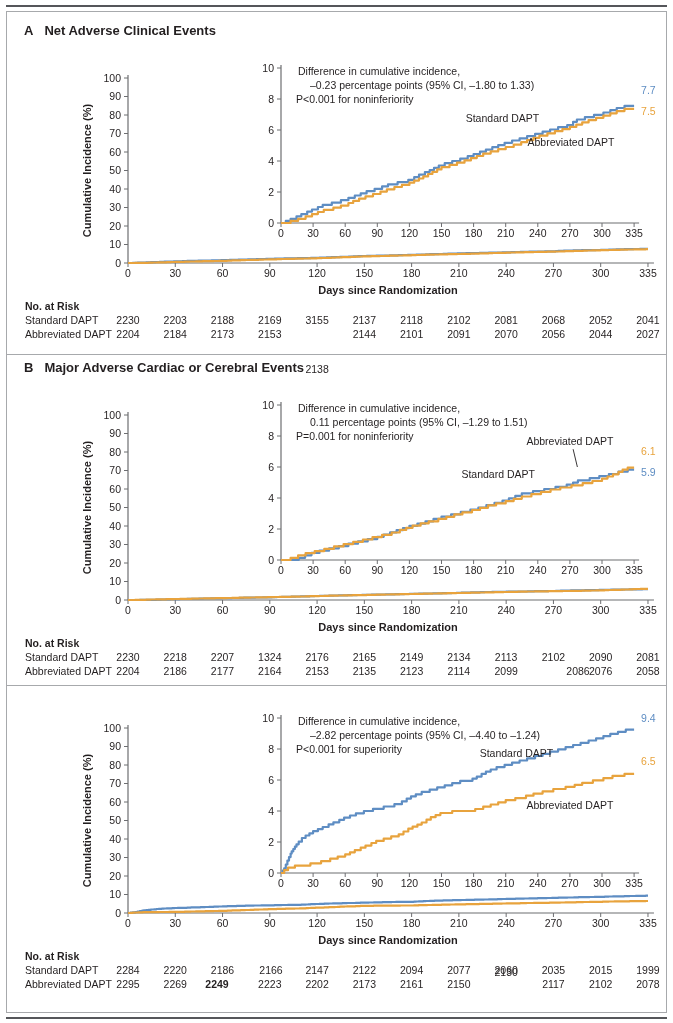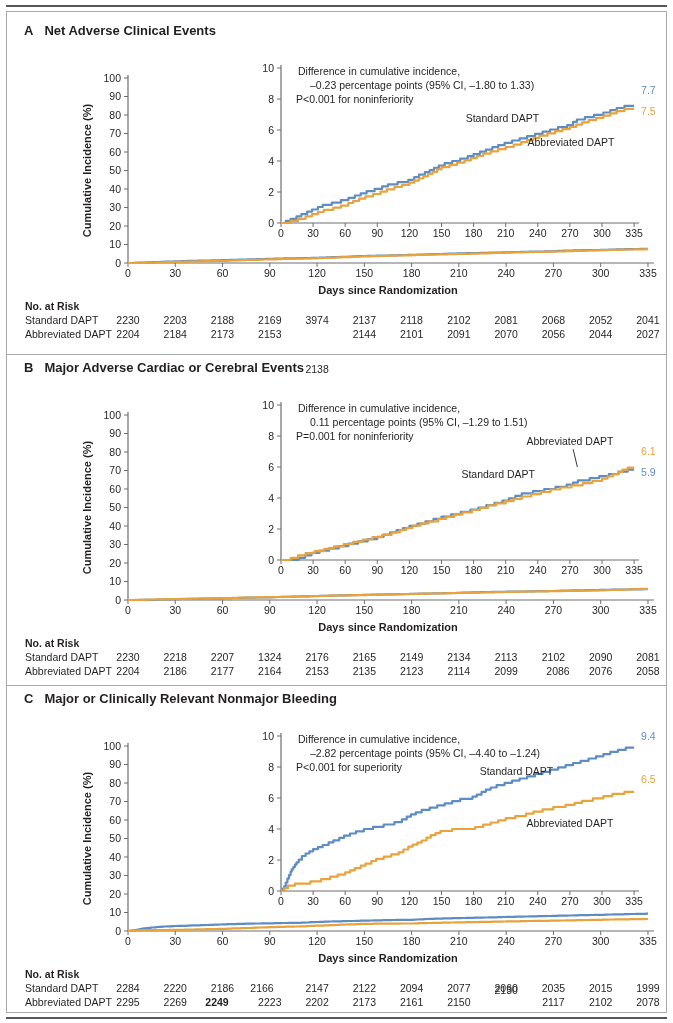--- a/index.html
+++ b/index.html
@@ -142,21 +142,21 @@
             <text x="634.1" y="74.275" font-size="10.5" fill="#E8A33D" text-anchor="start" font-weight="normal" font-family="&quot;Liberation Sans&quot;,&quot;DejaVu Sans&quot;,sans-serif">7.5</text>
           </svg>
         </div>
       <div class="risk">
           <span class="hdr">No. at Risk</span>
           <span class="rowlab" style="top: 15px;">Standard DAPT</span>
           <span class="num" style="left: 94px; top: 15px;">2230</span>
           <span class="num" style="left: 141.27px; top: 15px;">2203</span>
           <span class="num" style="left: 188.54px; top: 15px;">2188</span>
           <span class="num" style="left: 235.81px; top: 15px;">2169</span>
-          <span class="num" style="left: 283.08px; top: 15px;">3974</span>
+          <span class="num" style="left: 283.08px; top: 15px;">3155</span>
           <span class="num" style="left: 330.35px; top: 15px;">2137</span>
           <span class="num" style="left: 377.62px; top: 15px;">2118</span>
           <span class="num" style="left: 424.89px; top: 15px;">2102</span>
           <span class="num" style="left: 472.16px; top: 15px;">2081</span>
           <span class="num" style="left: 519.43px; top: 15px;">2068</span>
           <span class="num" style="left: 566.7px; top: 15px;">2052</span>
           <span class="num" style="left: 613.97px; top: 15px;">2041</span>
           <span class="rowlab" style="top: 29px;">Abbreviated DAPT</span>
           <span class="num" style="left: 94px; top: 29px;">2204</span>
           <span class="num" style="left: 141.27px; top: 29px;">2184</span>
@@ -299,30 +299,27 @@
           <span class="rowlab" style="top: 29px;">Abbreviated DAPT</span>
           <span class="num" style="left: 94px; top: 29px;">2204</span>
           <span class="num" style="left: 141.27px; top: 29px;">2186</span>
           <span class="num" style="left: 188.54px; top: 29px;">2177</span>
           <span class="num" style="left: 235.81px; top: 29px;">2164</span>
           <span class="num" style="left: 283.08px; top: 29px;">2153</span>
           <span class="num" style="left: 330.35px; top: 29px;">2135</span>
           <span class="num" style="left: 377.62px; top: 29px;">2123</span>
           <span class="num" style="left: 424.89px; top: 29px;">2114</span>
           <span class="num" style="left: 472.16px; top: 29px;">2099</span>
-          <span class="num" style="left: 524px; top: 29px; text-align: center;">2086</span>
+          <span class="num" style="left: 544px; top: 29px; text-align: center;">2086</span>
           <span class="num" style="left: 566.7px; top: 29px;">2076</span>
           <span class="num" style="left: 613.97px; top: 29px;">2058</span>
         </div>
     </section>
 
     <section class="panel">
-      <div class="panel-title">
-        <span class="letter">C</span><span>Major or Clinically Relevant Nonmajor Bleeding</span>
-      </div>
       <div class="chart-host">
           <svg width="659" height="258" viewBox="0 0 659 258">
             <line x1="121" y1="222" x2="646.97" y2="222" stroke="#6D6E71" stroke-width="1.2"></line>
             <line x1="121" y1="222" x2="121" y2="34" stroke="#6D6E71" stroke-width="1.2"></line>
             <line x1="121" y1="222" x2="121" y2="226" stroke="#6D6E71" stroke-width="1"></line>
             <text x="121" y="236" font-size="10.5" fill="#231F20" text-anchor="middle" font-weight="normal" font-family="&quot;Liberation Sans&quot;,&quot;DejaVu Sans&quot;,sans-serif">0</text>
             <line x1="168.27" y1="222" x2="168.27" y2="226" stroke="#6D6E71" stroke-width="1"></line>
             <text x="168.27" y="236" font-size="10.5" fill="#231F20" text-anchor="middle" font-weight="normal" font-family="&quot;Liberation Sans&quot;,&quot;DejaVu Sans&quot;,sans-serif">30</text>
             <line x1="215.54000000000002" y1="222" x2="215.54000000000002" y2="226" stroke="#6D6E71" stroke-width="1"></line>
             <text x="215.54000000000002" y="236" font-size="10.5" fill="#231F20" text-anchor="middle" font-weight="normal" font-family="&quot;Liberation Sans&quot;,&quot;DejaVu Sans&quot;,sans-serif">60</text>
@@ -418,21 +415,21 @@
             <text x="634.1" y="30.875" font-size="10.5" fill="#5E8DC3" text-anchor="start" font-weight="normal" font-family="&quot;Liberation Sans&quot;,&quot;DejaVu Sans&quot;,sans-serif">9.4</text>
             <text x="634.1" y="74.275" font-size="10.5" fill="#E8A33D" text-anchor="start" font-weight="normal" font-family="&quot;Liberation Sans&quot;,&quot;DejaVu Sans&quot;,sans-serif">6.5</text>
           </svg>
         </div>
       <div class="risk">
           <span class="hdr">No. at Risk</span>
           <span class="rowlab" style="top: 15px;">Standard DAPT</span>
           <span class="num" style="left: 94px; top: 15px;">2284</span>
           <span class="num" style="left: 141.27px; top: 15px;">2220</span>
           <span class="num" style="left: 188.54px; top: 15px;">2186</span>
-          <span class="num" style="left: 228px; top: 15px;">2166</span>
+          <span class="num" style="left: 237px; top: 15px;">2166</span>
           <span class="num" style="left: 283.08px; top: 15px;">2147</span>
           <span class="num" style="left: 330.35px; top: 15px;">2122</span>
           <span class="num" style="left: 377.62px; top: 15px;">2094</span>
           <span class="num" style="left: 424.89px; top: 15px;">2077</span>
           <span class="num" style="left: 472.16px; top: 15px;">2060</span>
           <span class="num" style="left: 519.43px; top: 15px;">2035</span>
           <span class="num" style="left: 566.7px; top: 15px;">2015</span>
           <span class="num" style="left: 613.97px; top: 15px;">1999</span>
           <span class="rowlab" style="top: 29px;">Abbreviated DAPT</span>
           <span class="num" style="left: 94px; top: 29px;">2295</span>

